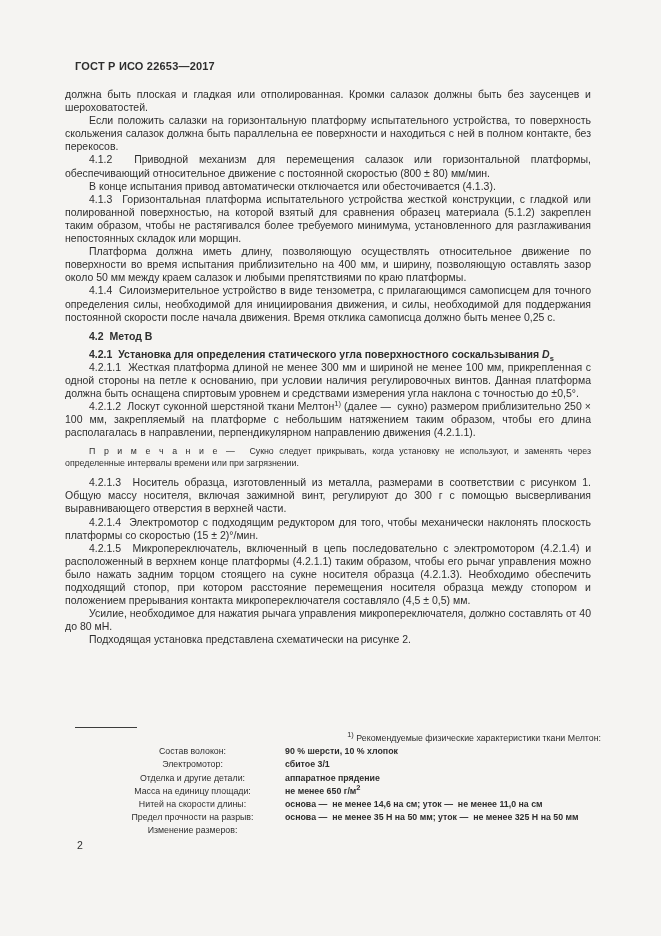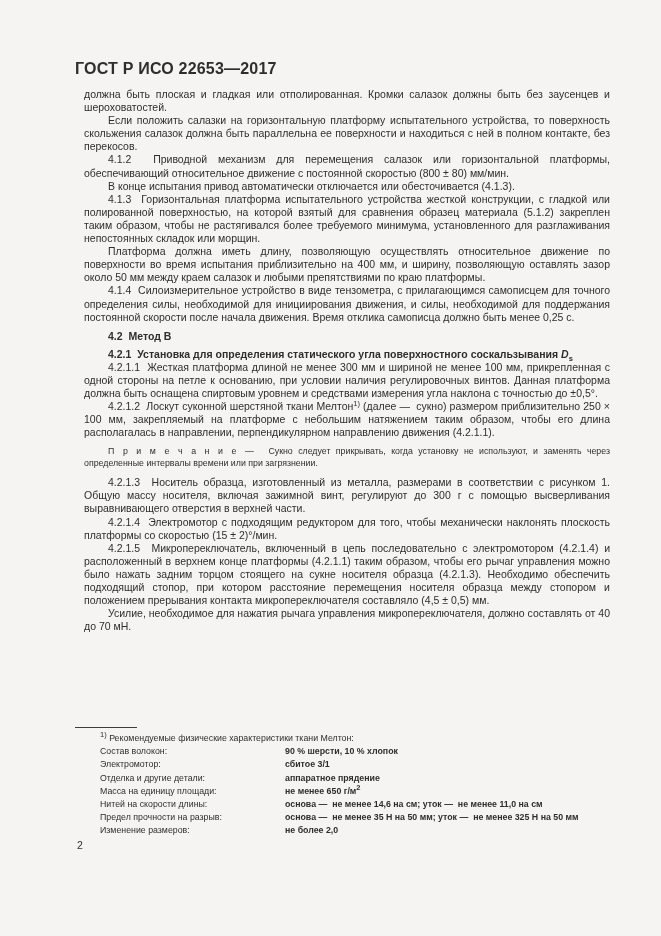--- a/index.html
+++ b/index.html
@@ -3,46 +3,46 @@
 <meta charset="utf-8">
 <style>
   html,body{margin:0;padding:0;}
   body{
     width:661px;height:936px;position:relative;overflow:hidden;
     background:#f5f4f2;color:#2e2e2e;
     font-family:"Liberation Sans","DejaVu Sans",sans-serif;
   }
   .doc-header{
     position:absolute;left:75px;top:60px;
-    font-size:16px;font-weight:bold;letter-spacing:.2px;
+    font-size:11px;font-weight:bold;letter-spacing:.2px;
   }
-  .content{position:absolute;left:84px;top:88px;width:526px;}
+  .content{position:absolute;left:65px;top:88px;width:526px;}
   .content p{
     margin:0;font-size:10.5px;line-height:13.1px;
     text-align:justify;text-indent:24px;
   }
   p.continuation{text-indent:0;}
   .h-bold{font-weight:bold;}
   .h-42{margin-top:6px !important;margin-bottom:5px !important;}
   sup{font-size:7.5px;line-height:0;}
   sub{font-size:7.5px;line-height:0;}
   .var{font-style:italic;}
   .note{
     font-size:8.8px !important;line-height:11.4px !important;
     margin:7px 0 7px 0 !important;
   }
   .note-label{letter-spacing:1.6px;margin-right:13px;}
   .footnote{
     position:absolute;left:75px;top:727px;width:526px;
     font-size:8.8px;line-height:13.2px;
   }
   .footnote-rule{width:62px;border-top:1px solid #3c3c3c;margin:0 0 4px 0;}
-  .fn-title{padding-left:25px;}
+  .fn-title{padding-left:25px;text-align:right;}
   .fn-row{display:flex;padding-left:25px;}
-  .fn-label{width:185px;flex:none;}
+  .fn-label{width:185px;flex:none;text-align:center;}
   .fn-value{flex:1;font-weight:bold;}
   .page-number{position:absolute;left:77px;top:839px;font-size:10.5px;}
 </style>
 </head>
 <body>
 
 <div class="doc-header">ГОСТ Р ИСО 22653—2017</div>
 
 <div class="content">
   <p class="continuation">должна быть плоская и гладкая или отполированная. Кромки салазок должны быть без заусенцев и шероховатостей.</p>
@@ -59,21 +59,22 @@
 
   <p>4.2.1.1&nbsp; Жесткая платформа длиной не менее 300 мм и шириной не менее 100 мм, прикрепленная с одной стороны на петле к основанию, при условии наличия регулировочных винтов. Данная платформа должна быть оснащена спиртовым уровнем и средствами измерения угла наклона с точностью до ±0,5°.</p>
 
   <p><span>4.2.1.2&nbsp; Лоскут суконной шерстяной ткани Мелтон</span><sup>1)</sup><span> (далее —&nbsp; сукно) размером приблизительно 250 × 100 мм, закрепляемый на платформе с небольшим натяжением таким образом, чтобы его длина располагалась в направлении, перпендикулярном направлению движения (4.2.1.1).</span></p>
 
   <p class="note"><span class="note-label">П р и м е ч а н и е —</span><span>Сукно следует прикрывать, когда установку не используют, и заменять через определенные интервалы времени или при загрязнении.</span></p>
 
   <p>4.2.1.3&nbsp; Носитель образца, изготовленный из металла, размерами в соответствии с рисунком 1. Общую массу носителя, включая зажимной винт, регулируют до 300 г с помощью высверливания выравнивающего отверстия в верхней части.</p>
   <p>4.2.1.4&nbsp; Электромотор с подходящим редуктором для того, чтобы механически наклонять плоскость платформы со скоростью (15 ± 2)°/мин.</p>
   <p>4.2.1.5&nbsp; Микропереключатель, включенный в цепь последовательно с электромотором (4.2.1.4) и расположенный в верхнем конце платформы (4.2.1.1) таким образом, чтобы его рычаг управления можно было нажать задним торцом стоящего на сукне носителя образца (4.2.1.3). Необходимо обеспечить подходящий стопор, при котором расстояние перемещения носителя образца между стопором и положением прерывания контакта микропереключателя составляло (4,5 ± 0,5) мм.</p>
-  <p>Усилие, необходимое для нажатия рычага управления микропереключателя, должно составлять от 40 до 70 мН.</p>
+  <p>Усилие, необходимое для нажатия рычага управления микропереключателя, должно составлять от 40 до 80 мН.</p>
+  <p>Подходящая установка представлена схематически на рисунке 2.</p>
 </div>
 
 <div class="footnote">
   <div class="footnote-rule"></div>
   <div class="fn-title"><sup>1)</sup> <span>Рекомендуемые физические характеристики ткани Мелтон:</span></div>
 
   <div class="fn-row">
     <span class="fn-label">Состав волокон:</span>
     <span class="fn-value"><span>90 % шерсти, 10 % хлопок</span><sup></sup></span>
   </div>
@@ -92,17 +93,16 @@
   <div class="fn-row">
     <span class="fn-label">Нитей на скорости длины:</span>
     <span class="fn-value"><span>основа —&nbsp; не менее 14,6 на см; уток —&nbsp; не менее 11,0 на см</span><sup></sup></span>
   </div>
   <div class="fn-row">
     <span class="fn-label">Предел прочности на разрыв:</span>
     <span class="fn-value"><span>основа —&nbsp; не менее 35 Н на 50 мм; уток —&nbsp; не менее 325 Н на 50 мм</span><sup></sup></span>
   </div>
   <div class="fn-row">
     <span class="fn-label">Изменение размеров:</span>
-    <span class="fn-value"><span>не более 2,0</span><sup></sup></span>
   </div>
 </div>
 
 <div class="page-number">2</div>
 
 </body></html>

